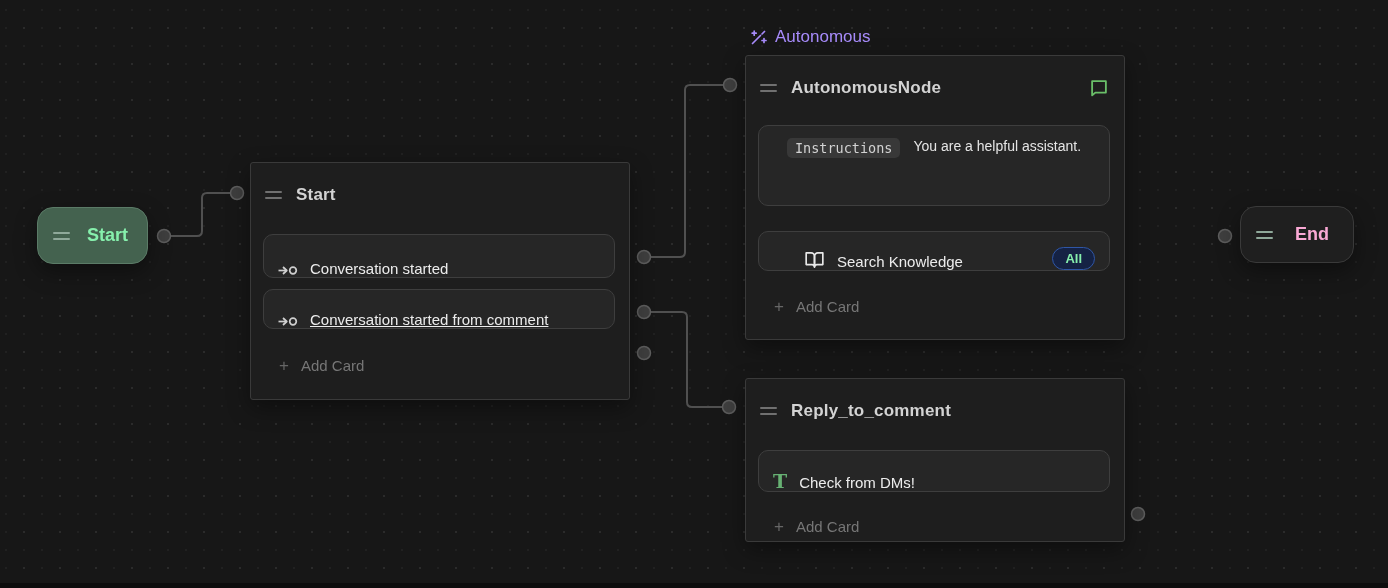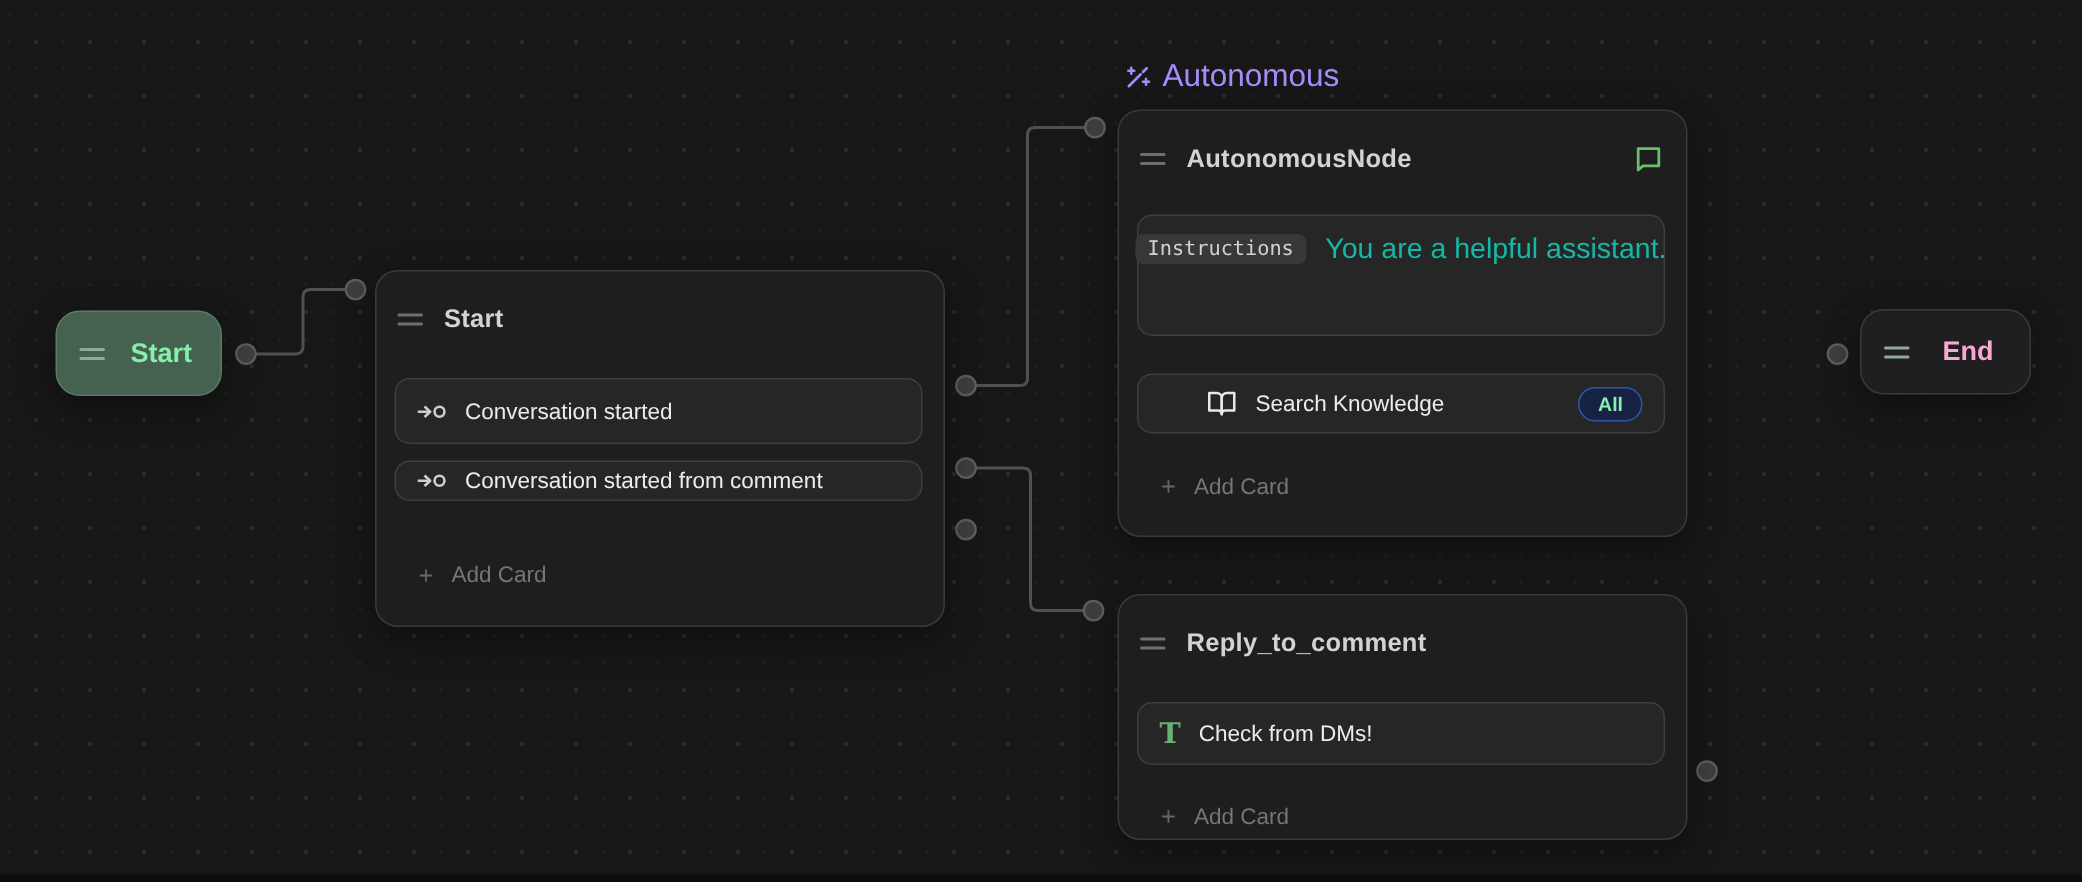--- a/index.html
+++ b/index.html
@@ -20,71 +20,70 @@
   }
   .bottom-strip { position:absolute; left:0; right:0; bottom:0; height:5px; background:#0d0d0d; z-index:5; }
   svg.edges { position:absolute; inset:0; z-index:1; }
   .edge { stroke:#505050; stroke-width:2; fill:none; }
   .port { fill:#3e3e3e; stroke:#5d5d5d; stroke-width:1.5; }
 
   .node {
     position:absolute; z-index:2;
     background:#1e1e1e;
     border:1px solid #3a3a3a;
-    border-radius:15px;
+    border-radius:3px;
     box-shadow:0 8px 22px rgba(0,0,0,.38);
-    margin-top:18px;
   }
   .node-header {
     position:absolute; top:20px; left:14px; right:14px;
     display:flex; align-items:center; gap:14px; height:24px;
   }
   .node-title { font-size:17px; font-weight:bold; color:#d3d3d3; letter-spacing:.2px; white-space:nowrap; }
   .handle { display:flex; flex-direction:column; gap:4px; width:17px; cursor:grab; flex:none; }
   .handle .bar { height:2px; border-radius:1px; background:#707070; }
   .pill .handle .bar { background:#8fa99a; }
 
   .card {
     position:absolute; left:12px; width:calc(100% - 26px);
     background:#262626; border:1px solid #3e3e3e; border-radius:10px;
-    display:flex; align-items:center; gap:12px; padding:0 14px;
+    display:flex; align-items:flex-end; gap:12px; padding:0 14px;
     font-size:15px; color:#ececec; cursor:pointer; white-space:nowrap;
   }
   .add-card {
     position:absolute; left:28px; height:24px;
     display:flex; align-items:center; gap:12px;
     color:#767676; font-size:15px; cursor:pointer;
   }
   .plus-glyph { font-size:17px; color:#666; line-height:1; }
 
   .pill {
     position:absolute; z-index:2;
     display:flex; align-items:center; gap:13px; padding:0 15px;
     border-radius:16px; font-weight:bold; font-size:18px;
     box-shadow:0 8px 22px rgba(0,0,0,.38);
   }
   .pill .pill-label { flex:1; text-align:center; }
   .pill-start { background:#44624f; border:1px solid #5b7b67; color:#86efac; }
   .pill-end { background:#1f1f1f; border:1px solid #3a3a3a; color:#f9a8d4; }
 
   .group-label {
-    position:absolute; left:750px; top:39px; z-index:2;
+    position:absolute; left:750px; top:27px; z-index:2;
     display:flex; align-items:center; gap:8px;
-    color:#a78bfa; font-size:21px;justify-content:center;
+    color:#a78bfa; font-size:17px;justify-content:center;
   }
 
   .chat-icon { margin-left:auto; display:flex; }
 
   .instr-card { flex-direction:row; align-items:flex-start; justify-content:center; gap:9px; padding:12px; }
   .chip {
     font-family:"DejaVu Sans Mono", monospace;
     font-size:13.5px; color:#d2d2d2;
     background:#383838; border-radius:5px; padding:2px 8px;
   }
-  .instr-text { font-size:19px; color:#14b8a6; padding-left:4px; }
+  .instr-text { font-size:14px; color:#e5e5e5; padding-left:4px; }
 
   .badge-all {
     margin-left:auto;
     background:#152244; border:1px solid #2f56a6; color:#86efac;
     border-radius:999px; padding:3px 12px;
     font-size:13px; font-weight:bold;
   }
   .t-glyph { font-family:"DejaVu Serif", serif; font-size:19px; font-weight:bold; color:#67b173; line-height:1; }
 </style>
 </head>
@@ -124,21 +123,21 @@
       <span class="node-title">Start</span>
     </div>
     <div class="card" style="top:71px; height:44px;">
       <svg width="20" height="13" viewBox="0 0 20 13" fill="none" stroke="#cfcfcf" stroke-width="1.7">
         <line x1="0.5" y1="6.5" x2="8.5" y2="6.5"></line>
         <path d="M5 3 L8.8 6.5 L5 10" stroke-linejoin="round"></path>
         <circle cx="15" cy="6.5" r="3.3"></circle>
       </svg>
       <span>Conversation started</span>
     </div>
-    <div class="card" style="top:126px; height:27px;">
+    <div class="card" style="top:126px; height:40px;text-decoration:underline;">
       <svg width="20" height="13" viewBox="0 0 20 13" fill="none" stroke="#cfcfcf" stroke-width="1.7">
         <line x1="0.5" y1="6.5" x2="8.5" y2="6.5"></line>
         <path d="M5 3 L8.8 6.5 L5 10" stroke-linejoin="round"></path>
         <circle cx="15" cy="6.5" r="3.3"></circle>
       </svg>
       <span>Conversation started from comment</span>
     </div>
     <div class="add-card" style="top:190px;">
       <span class="plus-glyph">+</span>
       <span>Add Card</span>

